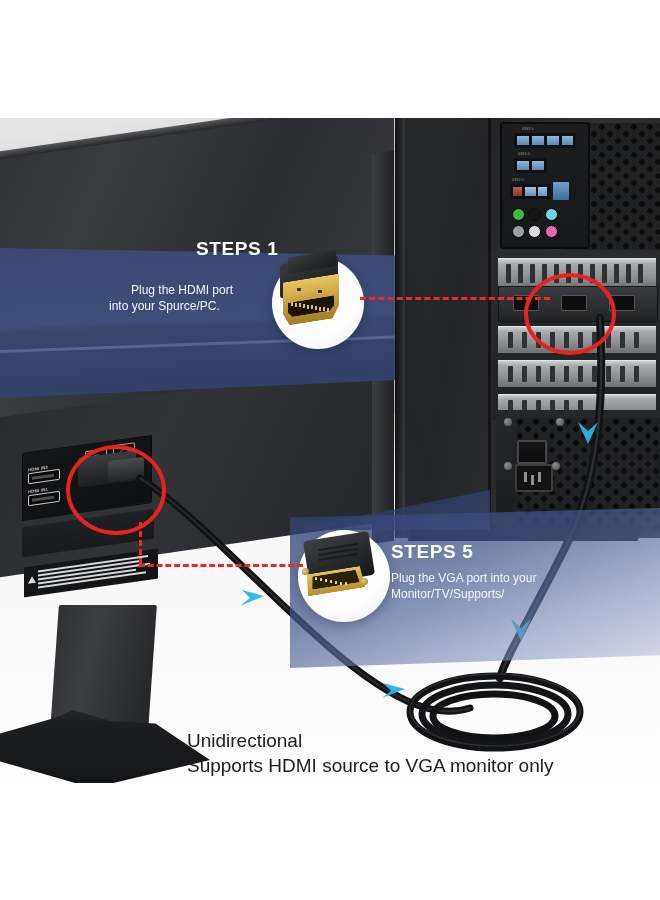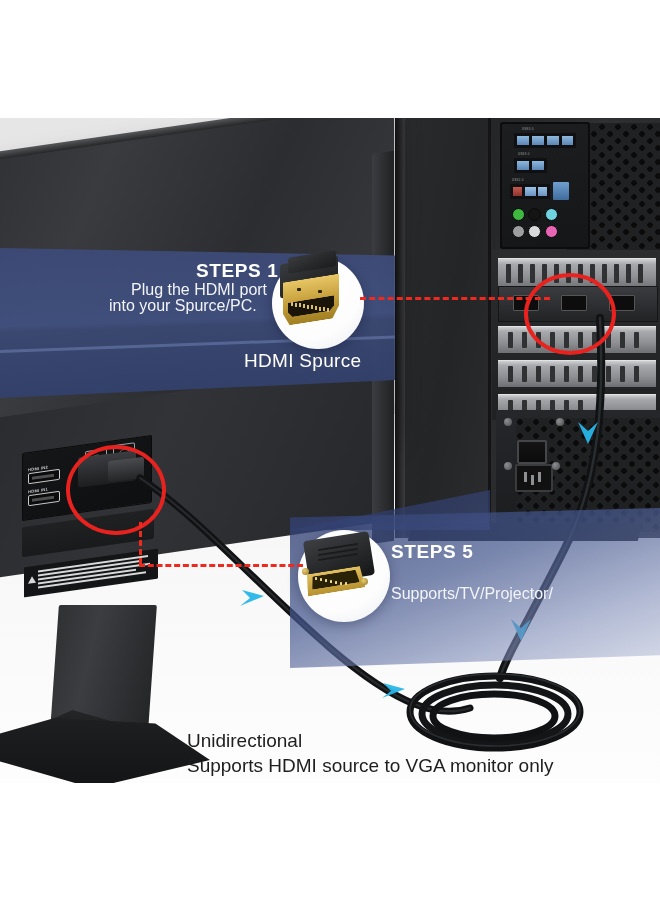--- a/index.html
+++ b/index.html
@@ -128,21 +128,21 @@
   .band2{position:absolute;left:290px;top:390px;width:370px;height:160px;
       background:linear-gradient(160deg,rgba(48,62,112,.80) 0%,rgba(70,88,142,.72) 40%,
                  rgba(128,142,186,.58) 75%,rgba(168,178,208,.42) 100%);
       clip-path:polygon(0 6%,100% 0,100% 92%,0 100%);}
   .band2-tri{position:absolute;left:290px;top:372px;width:200px;height:40px;
       background:linear-gradient(150deg,rgba(40,52,96,.85),rgba(60,76,128,.6));
       clip-path:polygon(0 100%,100% 0,100% 100%);}
 
   
   .steps-title{position:absolute;color:#ffffff;font-size:19px;font-weight:bold;letter-spacing:.6px;}
-  .steps-body{position:absolute;color:#f2f4f8;font-size:16px;line-height:16px;}
+  .steps-body{position:absolute;color:#f2f4f8;font-size:12px;line-height:16px;}
   .circ-label{position:absolute;color:#ffffff;font-size:19px;letter-spacing:.3px;}
   .bottom-text{position:absolute;color:#1e1e1e;font-size:19px;line-height:25px;}
 
   
   .circle{position:absolute;border-radius:50%;
       background:radial-gradient(circle at 38% 30%,#ffffff 0%,#fdfdfd 62%,#e9ebf0 100%);
       box-shadow:0 3px 12px rgba(10,16,40,.30);}
 
   
   .hdmi-shell{position:absolute;background:linear-gradient(160deg,#3a3b3e 0%,#2a2b2d 48%,#1b1c1e 100%);
@@ -342,21 +342,21 @@
     </svg>
     <svg class="arrow-cyan" style="left:380px;top:562px;" width="28" height="24" viewBox="0 0 28 24">
       <path d="M2,18 L25,9 L3,3 L11,11 Z" fill="#29b6e8" opacity=".95"></path>
     </svg>
 
     <div class="band1"></div>
     <div class="band1-split"></div>
     <div class="band2-tri"></div>
     <div class="band2"></div>
 
-    <div class="steps-title" style="left:196px;top:142px;">STEPS 1</div>
+    <div class="steps-title" style="left:196px;top:120px;">STEPS 1</div>
     <div class="steps-body" style="left:131px;top:164px;">Plug the HDMI port</div>
     <div class="steps-body" style="left:109px;top:180px;">into your Spurce/PC.</div>
 
     <div class="circle" style="left:272px;top:139px;width:92px;height:92px;"></div>
     <div class="hdmi-shell" style="left:280px;top:142px;width:58px;height:34px;transform:skewY(-9deg);"></div>
     <div class="hdmi-shell" style="left:288px;top:136px;width:48px;height:16px;transform:skewY(-9deg);"></div>
     <div class="hdmi-gold" style="left:283px;top:160px;width:56px;height:44px;transform:skewY(-9deg);"></div>
     <div class="hdmi-inner" style="left:288px;top:181px;width:46px;height:15px;transform:skewY(-9deg);"></div>
     <div class="hdmi-notch" style="left:297px;top:170px;"></div>
     <div class="hdmi-notch" style="left:318px;top:172px;"></div>
@@ -364,41 +364,41 @@
     <div class="hdmi-pin" style="left:295px;top:185px;"></div>
     <div class="hdmi-pin" style="left:299px;top:185px;"></div>
     <div class="hdmi-pin" style="left:303px;top:186px;"></div>
     <div class="hdmi-pin" style="left:307px;top:187px;"></div>
     <div class="hdmi-pin" style="left:311px;top:187px;"></div>
     <div class="hdmi-pin" style="left:315px;top:188px;"></div>
     <div class="hdmi-pin" style="left:319px;top:189px;"></div>
     <div class="hdmi-pin" style="left:323px;top:189px;"></div>
     <div class="hdmi-pin" style="left:327px;top:190px;"></div>
 
-    <div class="circ-label" style="left:244px;top:232px;">HDMI Spurce</div>
 
     <div class="circle" style="left:298px;top:412px;width:92px;height:92px;"></div>
     <div class="vga-body" style="left:306px;top:418px;width:66px;height:44px;transform:rotate(-9deg);"></div>
     <div class="vga-ridge" style="left:318px;top:428px;width:40px;transform:rotate(-9deg);"></div>
     <div class="vga-ridge" style="left:318px;top:433px;width:40px;transform:rotate(-9deg);"></div>
     <div class="vga-ridge" style="left:318px;top:438px;width:40px;transform:rotate(-9deg);"></div>
     <div class="vga-gold" style="left:306px;top:452px;width:58px;height:22px;transform:rotate(-9deg);"></div>
     <div class="vga-dark" style="left:311px;top:455px;width:48px;height:13px;transform:rotate(-9deg);"></div>
     <div class="vga-pin" style="left:315px;top:459px;"></div>
     <div class="vga-pin" style="left:320px;top:460px;"></div>
     <div class="vga-pin" style="left:325px;top:461px;"></div>
     <div class="vga-pin" style="left:330px;top:462px;"></div>
     <div class="vga-pin" style="left:335px;top:463px;"></div>
     <div class="vga-pin" style="left:340px;top:464px;"></div>
     <div class="vga-pin" style="left:345px;top:464px;"></div>
     <div class="vga-screw" style="left:302px;top:450px;"></div>
     <div class="vga-screw" style="left:361px;top:460px;"></div>
 
     <div class="steps-title" style="left:391px;top:423px;">STEPS 5</div>
-    <div class="steps-body" style="left:391px;top:468px;">Supports/TV/Projector/</div>
+    <div class="steps-body" style="left:391px;top:452px;">Plug the VGA port into your</div>
+    <div class="steps-body" style="left:391px;top:468px;">Monitor/TV/Supports/</div>
 
     <div class="red-ring" style="left:66px;top:327px;width:92px;height:82px;"></div>
     <div class="red-ring" style="left:524px;top:155px;width:84px;height:74px;"></div>
 
     <div class="dash-h" style="left:360px;top:179px;width:190px;"></div>
     <div class="dash-v" style="left:139px;top:404px;height:42px;"></div>
     <div class="dash-h" style="left:139px;top:446px;width:164px;"></div>
 
   </div>
 

